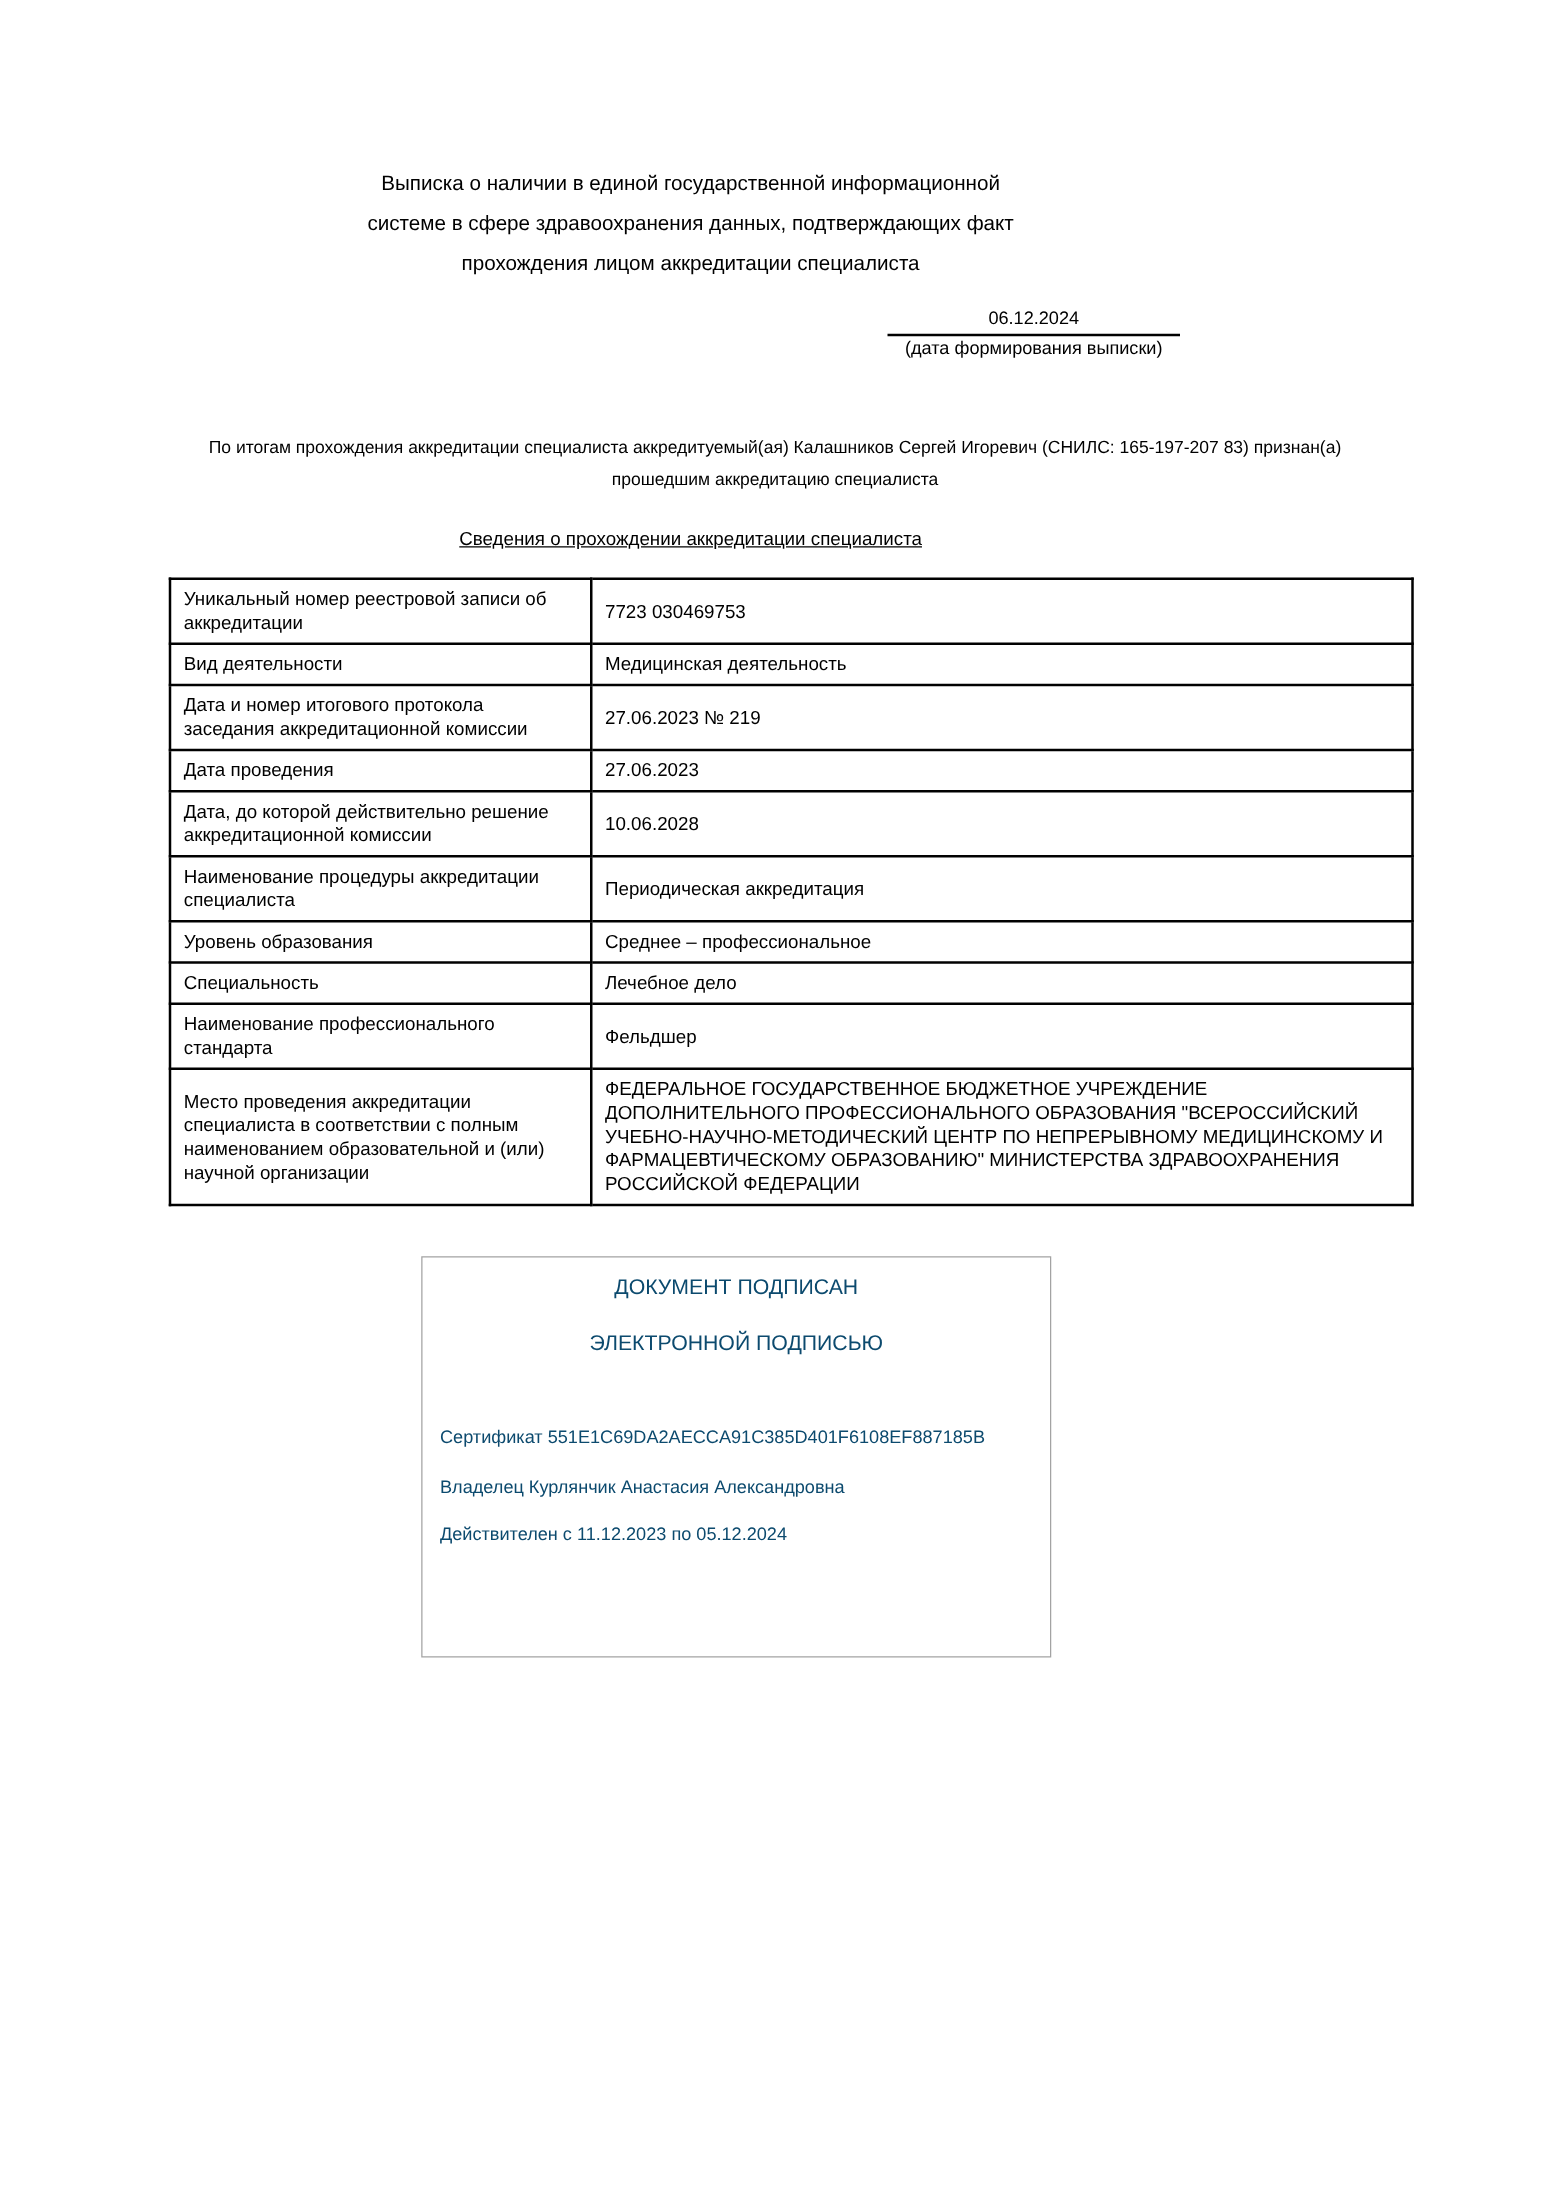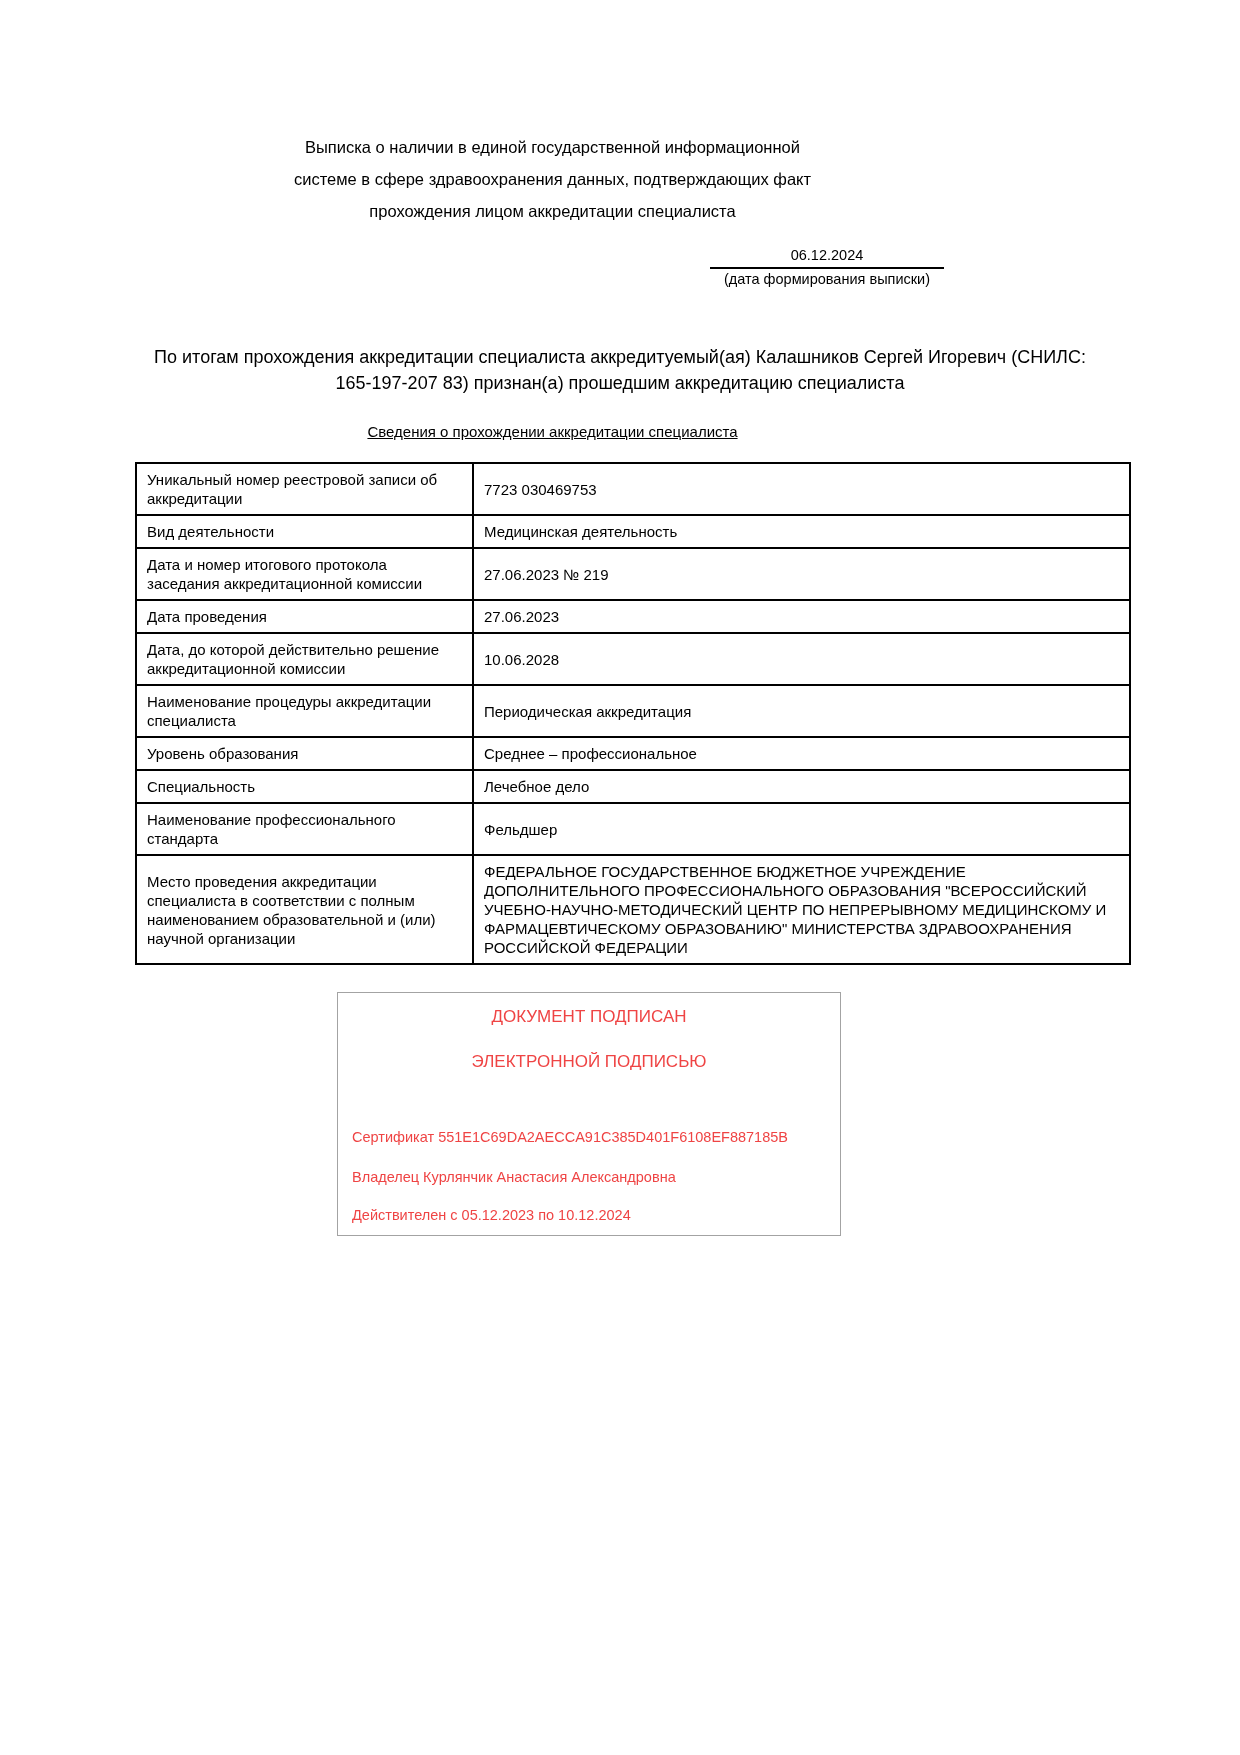--- a/index.html
+++ b/index.html
@@ -52,21 +52,21 @@
     border-bottom: 2px solid #000000;
     line-height: 17px;
   }
   .date-caption {
     padding-top: 2px;
     line-height: 17px;
   }
   .intro {
     margin-top: 56px;
     text-align: center;
-    font-size: 18px;
+    font-size: 14px;
     line-height: 26px;
   }
   .section-heading {
     margin-top: 27px;
     text-align: center;
     font-size: 15px;
     text-decoration: underline;
   }
   .registry-heading {
     margin-top: 15px;
@@ -83,27 +83,27 @@
   table.acc-table td {
     border: 2px solid #000000;
     vertical-align: middle;
     padding: 6px 10px;
     font-size: 15px;
     line-height: 19px;
     word-wrap: break-word;
   }
   table.acc-table td.col-label { width: 315px; }
   .sig-box {
-    margin-top: 27px;
+    margin-top: 40px;
     margin-left: 202px;
     width: 504px;
-    height: 244px;
+    height: 321px;
     box-sizing: border-box;
     border: 1px solid #a3a3a3;
-    color: #ef4444;
+    color: #0c4a6e;
     padding: 14px 14px 0 14px;
   }
   .sig-header {
     text-align: center;
     font-size: 17px;
     line-height: 20px;
   }
   .sig-header.second { margin-top: 25px; }
   .sig-detail {
     font-size: 14.5px;
@@ -181,17 +181,17 @@
           <td class="col-value">ФЕДЕРАЛЬНОЕ ГОСУДАРСТВЕННОЕ БЮДЖЕТНОЕ УЧРЕЖДЕНИЕ ДОПОЛНИТЕЛЬНОГО ПРОФЕССИОНАЛЬНОГО ОБРАЗОВАНИЯ "ВСЕРОССИЙСКИЙ УЧЕБНО-НАУЧНО-МЕТОДИЧЕСКИЙ ЦЕНТР ПО НЕПРЕРЫВНОМУ МЕДИЦИНСКОМУ И ФАРМАЦЕВТИЧЕСКОМУ ОБРАЗОВАНИЮ" МИНИСТЕРСТВА ЗДРАВООХРАНЕНИЯ РОССИЙСКОЙ ФЕДЕРАЦИИ</td>
         </tr>
       </tbody>
     </table>
 
     <div class="sig-box">
       <div class="sig-header">ДОКУМЕНТ ПОДПИСАН</div>
       <div class="sig-header second">ЭЛЕКТРОННОЙ ПОДПИСЬЮ</div>
       <div class="sig-detail sig-cert">Сертификат 551E1C69DA2AECCA91C385D401F6108EF887185B</div>
       <div class="sig-detail sig-owner">Владелец Курлянчик Анастасия Александровна</div>
-      <div class="sig-detail sig-valid">Действителен с 05.12.2023 по 10.12.2024</div>
+      <div class="sig-detail sig-valid">Действителен с 11.12.2023 по 05.12.2024</div>
     </div>
   </div>
 
 </div>
 
 </body></html>

